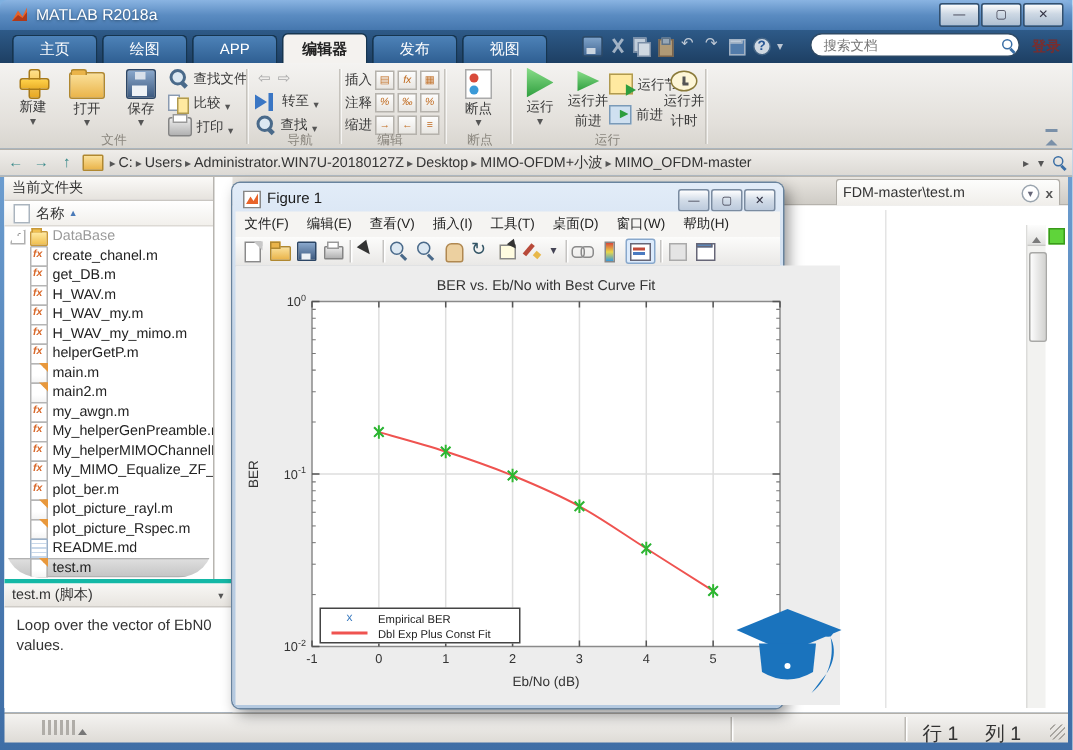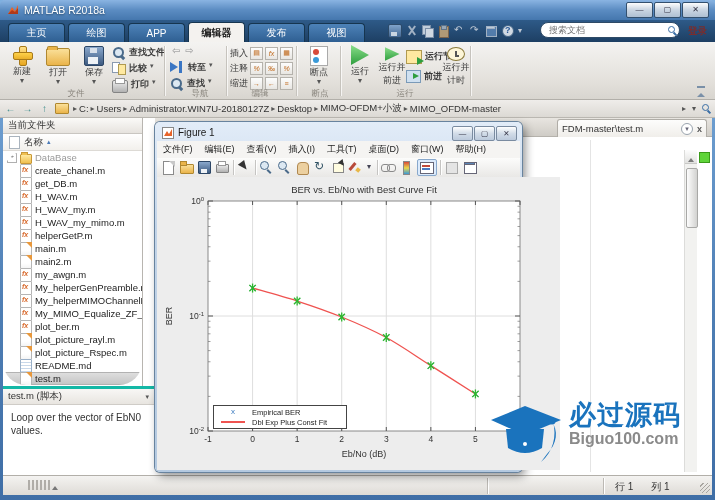--- a/index.html
+++ b/index.html
@@ -53,21 +53,21 @@
   .mag::after{content:"";position:absolute;left:6px;top:6px;width:1.8px;height:4px;background:#3a6ea5;transform:rotate(-45deg);}
   #signin{position:absolute;left:688px;top:25px;font-size:9.5px;color:#7a2d2d;font-weight:bold;}
 
   
   #ribbon{left:0;top:42px;width:715px;height:58px;
     background:linear-gradient(180deg,#f4f3f1,#e3e0db 70%,#d8d5cf);border-bottom:1px solid #b2afa9;box-sizing:border-box;}
   .rsep{position:absolute;top:4px;width:1px;height:50px;background:#c6c3bd;box-shadow:1px 0 0 rgba(255,255,255,.7);}
   .glabel{position:absolute;top:46px;font-size:8.5px;color:#8a867e;width:60px;text-align:center;}
   .bigbtn{position:absolute;top:3px;width:32px;height:42px;display:flex;flex-direction:column;align-items:center;font-size:9px;color:#3a3a3a;}
   .bigbtn .cap{font-size:8px;color:#555;line-height:5px;}
-  .smbtn{position:absolute;height:13px;display:flex;align-items:flex-start;gap:3px;font-size:9px;color:#3a3a3a;font-weight:bold;}
+  .smbtn{position:absolute;height:13px;display:flex;align-items:flex-end;gap:3px;font-size:9px;color:#3a3a3a;}
   .cap8{font-size:7px;color:#555;}
   
   .ri-plus{width:20px;height:20px;position:relative;}
   .ri-plus::before{content:"";position:absolute;left:7px;top:1px;width:6px;height:18px;background:linear-gradient(#ffe08a,#e8a820);border:1px solid #a87a18;border-radius:2px;}
   .ri-plus::after{content:"";position:absolute;left:1px;top:7px;width:18px;height:6px;background:linear-gradient(#ffd24a,#eab02a);border:1px solid #a87a18;border-radius:2px;}
   .ri-folder{width:22px;height:16px;position:relative;margin-top:3px;background:linear-gradient(#fae09a,#eab44a);border:1px solid #b08830;border-radius:2px;}
   .ri-folder::before{content:"";position:absolute;left:0;top:-3px;width:9px;height:3px;background:#eab44a;border:1px solid #b08830;border-bottom:none;border-radius:2px 2px 0 0;}
   .ri-floppy{width:18px;height:18px;position:relative;margin-top:1px;background:linear-gradient(#8aa8cc,#3d5a80);border:1px solid #2c4666;border-radius:2px;}
   .ri-floppy::before{content:"";position:absolute;left:3px;bottom:1px;width:10px;height:7px;background:#eef2f6;}
   .ri-floppy::after{content:"";position:absolute;left:5px;top:1px;width:7px;height:5px;background:#d8e0ea;}
@@ -153,21 +153,21 @@
   #editor-content{left:155px;top:137px;width:557px;height:338px;background:#fff;}
   #editor-rule{left:590px;top:140px;width:1px;height:332px;background:#e4e4e4;}
   #editor-scrollbar{left:684px;top:150px;width:13px;height:322px;background:#f2f2f0;border-left:1px solid #dcdcda;box-sizing:border-box;}
   #editor-scroll-up{position:absolute;left:0;top:0;width:12px;height:13px;background:linear-gradient(#fdfdfd,#e2e2e0);border-bottom:1px solid #c8c8c6;}
   #editor-scroll-up::after{content:"";position:absolute;left:3px;top:5px;border:3px solid transparent;border-bottom:4px solid #7a7a7a;}
   #editor-thumb{position:absolute;left:1px;top:18px;width:10px;height:58px;background:linear-gradient(90deg,#fdfdfd,#d2d2d0);border:1px solid #a8a8a6;border-radius:2px;}
   #editor-indicator{left:699px;top:152px;width:9px;height:9px;background:#5fd43a;border:1px solid #3a9a1a;}
 
   
   #statusbar{left:3px;top:475px;width:709px;height:20px;background:linear-gradient(#f4f3f1,#dedbd6);
-    border-top:1px solid #b2afa9;box-sizing:border-box;font-size:10px;color:#333;}
+    border-top:1px solid #b2afa9;box-sizing:border-box;font-size:13px;color:#333;}
   #sb-grip{position:absolute;left:25px;top:4px;width:22px;height:10px;
     background:repeating-linear-gradient(90deg,#b0ada8 0 2px,transparent 2px 4px);}
   #sb-grip::after{content:"";position:absolute;right:-8px;top:3px;border:3px solid transparent;border-bottom:4px solid #777;}
   .sb-sep{position:absolute;top:2px;width:1px;height:16px;background:#bcb9b4;box-shadow:1px 0 0 #fff;}
   #sb-rowcol{position:absolute;left:612px;top:4px;display:flex;gap:18px;}
   #sb-resize{position:absolute;right:2px;bottom:2px;width:10px;height:10px;
     background:repeating-linear-gradient(135deg,transparent 0 2px,#a8a5a0 2px 3px);}
 
   
   #figwin{left:155px;top:122px;width:367px;height:350px;border-radius:5px;
@@ -800,19 +800,15 @@
   </div>
 
   <div id="watermark" class="abs">
     <svg width="78" height="66" style="position:absolute;left:0;top:12px;" viewBox="0 0 78 66">
       <polygon points="36,2 72,16 36,31 2,16" fill="#1a73bd"></polygon>
       <path d="M17,25 L55,25 L53,44 Q36,54 19,44 Z" fill="#1a73bd"></path>
       <circle cx="36" cy="40" r="2" fill="#ffffff"></circle>
       <path d="M62,17 C 70,26 68,40 58,50 L52,58 C 64,48 68,32 64,18 Z" fill="#1a73bd"></path>
       <circle cx="63" cy="17" r="3.5" fill="#1a73bd"></circle>
     </svg>
-    <div id="wm-text">
-      <div id="wm-cn" style="color: rgb(26, 115, 189);">必过源码</div>
-      <div id="wm-domain">Biguo100.com</div>
-    </div>
   </div>
 
 </div>
 
 </body></html>

